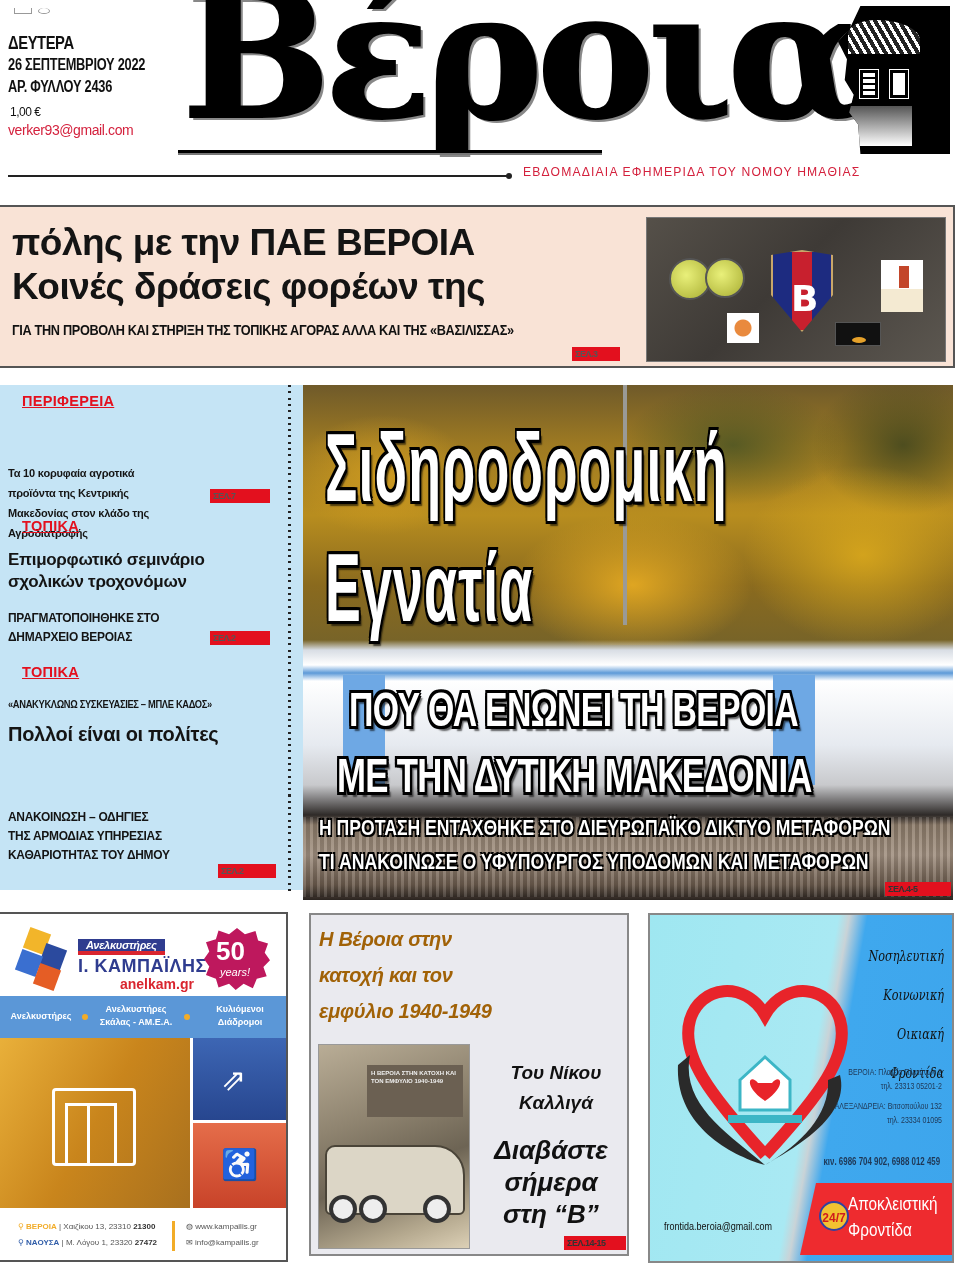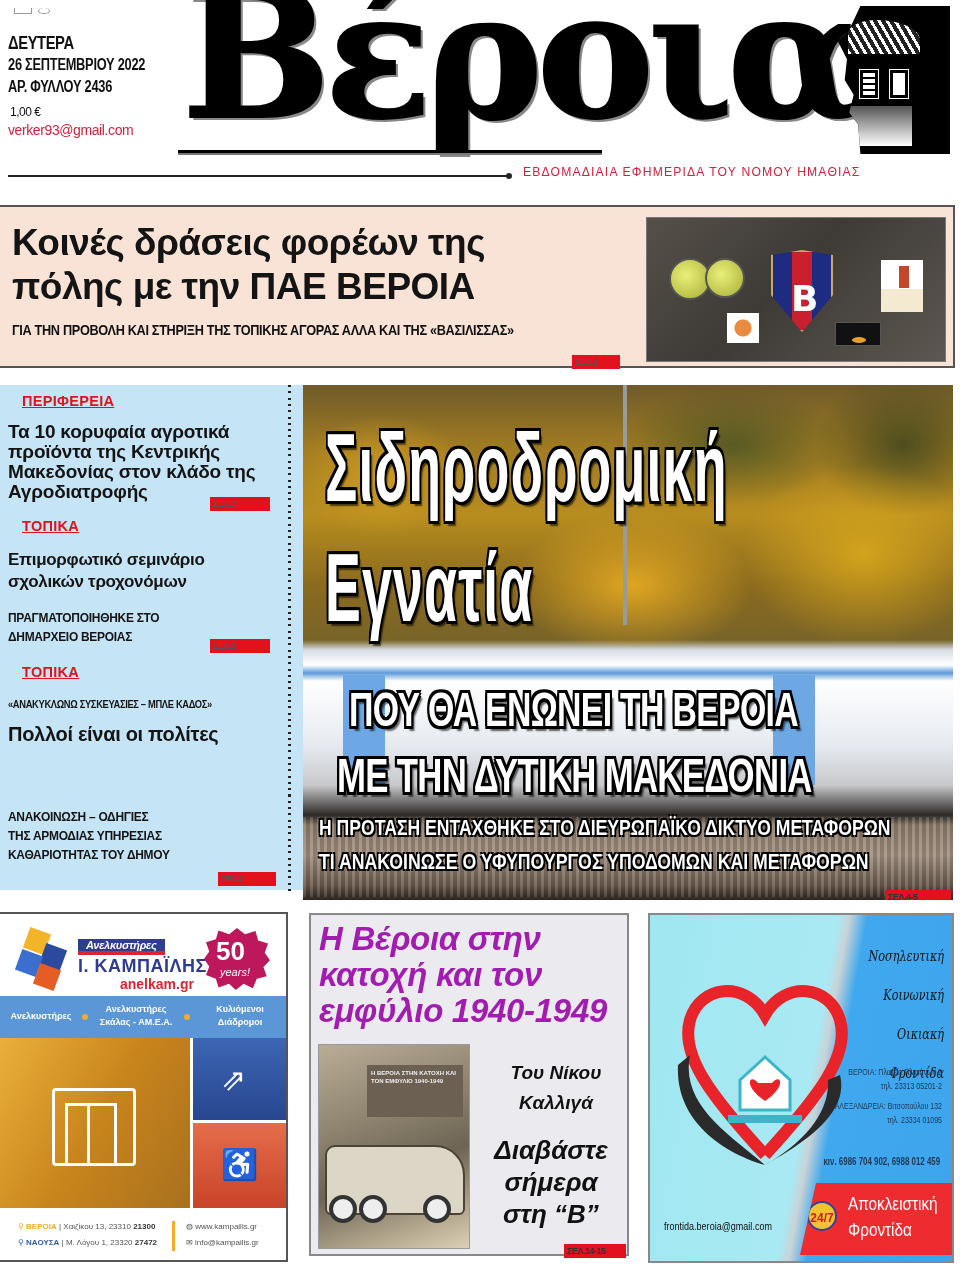--- a/index.html
+++ b/index.html
@@ -35,40 +35,40 @@
     .house .win.w2 { left: 52px; }
     .house .grad { position: absolute; left: 4px; top: 100px; width: 70px; height: 40px; background: linear-gradient(#555, #fff); }
     .rule-left { position: absolute; left: 8px; top: 175px; width: 500px; height: 2px; background: #222; }
     .rule-dot { position: absolute; left: 506px; top: 173px; width: 6px; height: 6px; background: #222; border-radius: 50%; }
     .tagline { position: absolute; left: 523px; top: 164px; font-size: 13.5px; color: #d4213d; letter-spacing: 1.3px; white-space: nowrap; transform: scaleX(0.9); transform-origin: left; }
 
     
     .band { position: absolute; left: 0; top: 205px; width: 955px; height: 163px; background: #f9e3d6; border: 2px solid #555; border-left: none; }
     .band .headline { position: absolute; left: 12px; top: 14px; font-size: 37px; font-weight: bold; line-height: 44px; letter-spacing: -0.5px; color: #141414; }
     .band .sub { position: absolute; left: 12px; top: 114px; font-size: 15.5px; font-weight: bold; white-space: nowrap; letter-spacing: -0.4px; transform: scaleX(0.82); transform-origin: left; }
-    .page-tag { position: absolute; background: #e3101e; height: 14px; color: #555; font-size: 9px; font-weight: bold; line-height: 14px; padding-left: 3px; letter-spacing: -0.5px; margin-top: 8px; }
+    .page-tag { position: absolute; background: #e3101e; height: 14px; color: #555; font-size: 9px; font-weight: bold; line-height: 14px; padding-left: 3px; letter-spacing: -0.5px; }
     .band .page-tag { left: 572px; top: 140px; width: 48px; }
     .logos-photo { position: absolute; left: 646px; top: 10px; width: 300px; height: 145px; background: linear-gradient(135deg, #555049 0%, #3e3a36 45%, #5c5750 100%); border: 1px solid #777; }
     .coin { position: absolute; border-radius: 50%; background: radial-gradient(circle at 40% 40%, #e9f07a, #a8ad32); border: 2px solid #555; }
     .coin.c1 { left: 22px; top: 40px; width: 42px; height: 42px; }
     .coin.c2 { left: 58px; top: 40px; width: 40px; height: 40px; }
     .shield { position: absolute; left: 124px; top: 32px; width: 62px; height: 82px; background: linear-gradient(90deg, #1d2b80 0 33%, #c8202e 33% 67%, #1d2b80 67%); border: 2px solid #c9a76a; clip-path: polygon(0 6%, 50% 0, 100% 6%, 100% 55%, 50% 100%, 0 55%); }
     .shield span { position: absolute; left: 18px; top: 26px; color: #fff; font-size: 36px; font-weight: bold; font-family: "DejaVu Sans", sans-serif; }
     .logo-sq { position: absolute; background: #fff; }
     .logo-sq.s1 { left: 80px; top: 95px; width: 32px; height: 30px; background: radial-gradient(circle at 50% 50%, #e98a3e 0 8px, #fff 9px); }
     .logo-sq.s2 { left: 234px; top: 42px; width: 42px; height: 52px; background: linear-gradient(#fff 0 55%, #f4ead2 55%); }
     .logo-sq.s2::after { content: ""; position: absolute; left: 18px; top: 6px; width: 10px; height: 22px; background: #c3462a; }
     .logo-sq.s3 { left: 188px; top: 104px; width: 46px; height: 24px; background: #111; border: 1px solid #555; }
     .logo-sq.s3::after { content: ""; position: absolute; left: 16px; top: 14px; width: 14px; height: 6px; background: #e5a12a; border-radius: 50%; }
 
     
     .leftcol { position: absolute; left: 0; top: 385px; width: 318px; height: 505px; background: #c5e4f5; }
     .sec-label { position: absolute; left: 22px; font-size: 14.5px; font-weight: bold; color: #e3101e; text-decoration: underline; letter-spacing: 0.3px; }
     .lc-text { position: absolute; left: 8px; color: #141414; }
-    .lc-h1 { font-size: 19px; font-weight: bold; line-height: 20px; letter-spacing: -0.2px; }
+    .lc-h1 { font-size: 11px; font-weight: bold; line-height: 20px; letter-spacing: -0.2px; margin-top: 41px; }
     .lc-h2 { font-size: 17px; font-weight: bold; line-height: 22px; letter-spacing: -0.3px; }
     .lc-h3 { font-size: 20px; font-weight: bold; line-height: 24px; letter-spacing: -0.3px; }
     .lc-small { font-size: 13px; font-weight: bold; line-height: 19px; letter-spacing: -0.3px; transform: scaleX(0.92); transform-origin: left; white-space: nowrap; }
     .lc-quote { font-size: 11px; font-weight: bold; white-space: nowrap; letter-spacing: -0.4px; transform: scaleX(0.85); transform-origin: left; }
     .dotted-sep { position: absolute; left: 288px; top: 385px; width: 3px; height: 510px; background: repeating-linear-gradient(#222 0 2px, transparent 2px 6.3px); }
 
     
     .main-photo { position: absolute; left: 303px; top: 385px; width: 650px; height: 515px; overflow: hidden;
       background:
         linear-gradient(180deg, rgba(0,0,0,0) 0, rgba(0,0,0,0) 350px, rgba(0,0,0,0) 350px),
@@ -124,39 +124,39 @@
     .kamp-img-br { position: absolute; left: 193px; top: 209px; width: 93px; height: 85px; background: linear-gradient(#e56d4a, #c84329); }
     .kamp-img-tr i, .kamp-img-br i { position: absolute; left: 28px; top: 24px; font-style: normal; color: #fff; font-size: 30px; }
     .kamp-footer { position: absolute; left: 0; top: 294px; width: 286px; height: 54px; background: #fff; font-size: 8px; }
     .kamp-footer .row { position: absolute; left: 18px; white-space: nowrap; color: #555; }
     .kamp-footer .row b.city1 { color: #f2ac28; } .kamp-footer .row b.city2 { color: #2f5ca8; }
     .kamp-footer .row b.num { color: #333; }
     .kamp-footer .vsep { position: absolute; left: 172px; top: 13px; width: 3px; height: 30px; background: #f2ac28; }
     .kamp-footer .web { position: absolute; left: 186px; color: #555; white-space: nowrap; }
 
     .ad-book { position: absolute; left: 309px; top: 913px; width: 320px; height: 343px; background: #eaeaef; border: 2px solid #888; }
-    .book-title { position: absolute; left: 8px; top: 6px; font-size: 33px; font-style: italic; font-weight: bold; line-height: 36px; letter-spacing: -0.3px; color: #a21caf; }
+    .book-title { position: absolute; left: 8px; top: 6px; font-size: 20px; font-style: italic; font-weight: bold; line-height: 36px; letter-spacing: -0.3px; color: #a16207; }
     .book-cover { position: absolute; left: 7px; top: 129px; width: 152px; height: 205px; background: linear-gradient(160deg, #b9ad96 0%, #8f8470 35%, #6d6454 60%, #b4a88e 85%, #dcd0b6 100%); border: 1px solid #999; }
     .book-cover .cover-label { position: absolute; left: 48px; top: 20px; width: 96px; height: 52px; background: #6b6052; color: #eee; font-size: 6px; font-weight: bold; padding: 4px; line-height: 8px; }
     .book-cover .truck { position: absolute; left: 6px; top: 100px; width: 140px; height: 70px; background: #dcd6c6; border-radius: 10px 30px 6px 6px; border: 2px solid #4a4438; }
     .book-cover .wheel { position: absolute; top: 150px; width: 28px; height: 28px; border-radius: 50%; background: #eee; border: 4px solid #333; }
     .book-author { position: absolute; left: 190px; top: 143px; width: 110px; text-align: center; font-size: 19px; font-style: italic; font-weight: bold; line-height: 30px; }
     .book-cta { position: absolute; left: 165px; top: 219px; width: 150px; text-align: center; font-size: 26px; font-style: italic; font-weight: bold; line-height: 32px; }
     .ad-book .page-tag { left: 253px; top: 321px; width: 62px; color: #333; }
 
     .ad-care { position: absolute; left: 648px; top: 913px; width: 306px; height: 350px; background: linear-gradient(100deg, #9fe7f1 0%, #a9e9f3 52%, #c9d3d7 55%, #3fa8ee 60%, #3da5ec 100%); border: 2px solid #888; overflow: hidden; }
     .heart { position: absolute; left: 20px; top: 50px; width: 190px; height: 210px; }
     .heart svg { width: 100%; height: 100%; }
     .care-lines { position: absolute; left: 170px; top: 22px; width: 124px; text-align: right; font-family: "DejaVu Serif", serif; font-style: italic; font-size: 14px; line-height: 39px; color: #111; transform: scaleX(0.8); transform-origin: right; }
     .care-addr { position: absolute; right: 10px; top: 150px; width: 180px; text-align: right; font-size: 9px; line-height: 14px; color: #1f3755; transform: scaleX(0.78); transform-origin: right; }
     .care-addr div { margin-bottom: 6px; }
     .care-phone { position: absolute; right: 12px; top: 240px; font-size: 11px; color: #1f3755; white-space: nowrap; transform: scaleX(0.72); transform-origin: right; font-weight: bold; }
     .care-email { position: absolute; left: 14px; top: 305px; font-size: 11px; color: #111; white-space: nowrap; transform: scaleX(0.82); transform-origin: left; }
     .care-red { position: absolute; left: 150px; top: 268px; width: 160px; height: 72px; background: #ee2b2f; clip-path: polygon(10% 0, 100% 0, 100% 100%, 0 100%); }
-    .care-red .r247 { position: absolute; left: 7px; top: 18px; width: 30px; height: 30px; border-radius: 50%; background: #f2c231; color: #d01c1c; font-weight: bold; font-size: 12px; line-height: 30px; text-align: center; border: 2px solid #3142a0; }
+    .care-red .r247 { position: absolute; left: 19px; top: 18px; width: 30px; height: 30px; border-radius: 50%; background: #f2c231; color: #d01c1c; font-weight: bold; font-size: 12px; line-height: 30px; text-align: center; border: 2px solid #3142a0; }
     .care-red .rtext { position: absolute; left: 48px; top: 8px; color: #fff; font-size: 18px; line-height: 26px; transform: scaleX(0.85); transform-origin: left; white-space: nowrap; }
   </style>
 </head>
 <body>
 
 <header>
   <div class="top-icon"><span style="width:18px"></span><span style="width:12px;border-radius:50%"></span></div>
 
   <div class="issue-info">
     <div class="day">ΔΕΥΤΕΡΑ</div>
@@ -178,22 +178,22 @@
     <div class="grad"></div>
   </div>
 
   <div class="rule-left"></div>
   <div class="rule-dot"></div>
   <div class="tagline">ΕΒΔΟΜΑΔΙΑΙΑ ΕΦΗΜΕΡΙΔΑ ΤΟΥ ΝΟΜΟΥ ΗΜΑΘΙΑΣ</div>
 </header>
 
 <section class="band">
   <div class="headline">
+    <div>πόλης με την ΠΑΕ ΒΕΡΟΙΑ</div>
     <div>Κοινές δράσεις φορέων της</div>
-    <div>πόλης με την ΠΑΕ ΒΕΡΟΙΑ</div>
   </div>
   <div class="sub">ΓΙΑ ΤΗΝ ΠΡΟΒΟΛΗ ΚΑΙ ΣΤΗΡΙΞΗ ΤΗΣ ΤΟΠΙΚΗΣ ΑΓΟΡΑΣ ΑΛΛΑ ΚΑΙ ΤΗΣ «ΒΑΣΙΛΙΣΣΑΣ»</div>
   <div class="page-tag">ΣΕΛ.3</div>
 
   <div class="logos-photo">
     <div class="coin c1"></div>
     <div class="coin c2"></div>
     <div class="shield">
         <span>B</span>
       </div>

